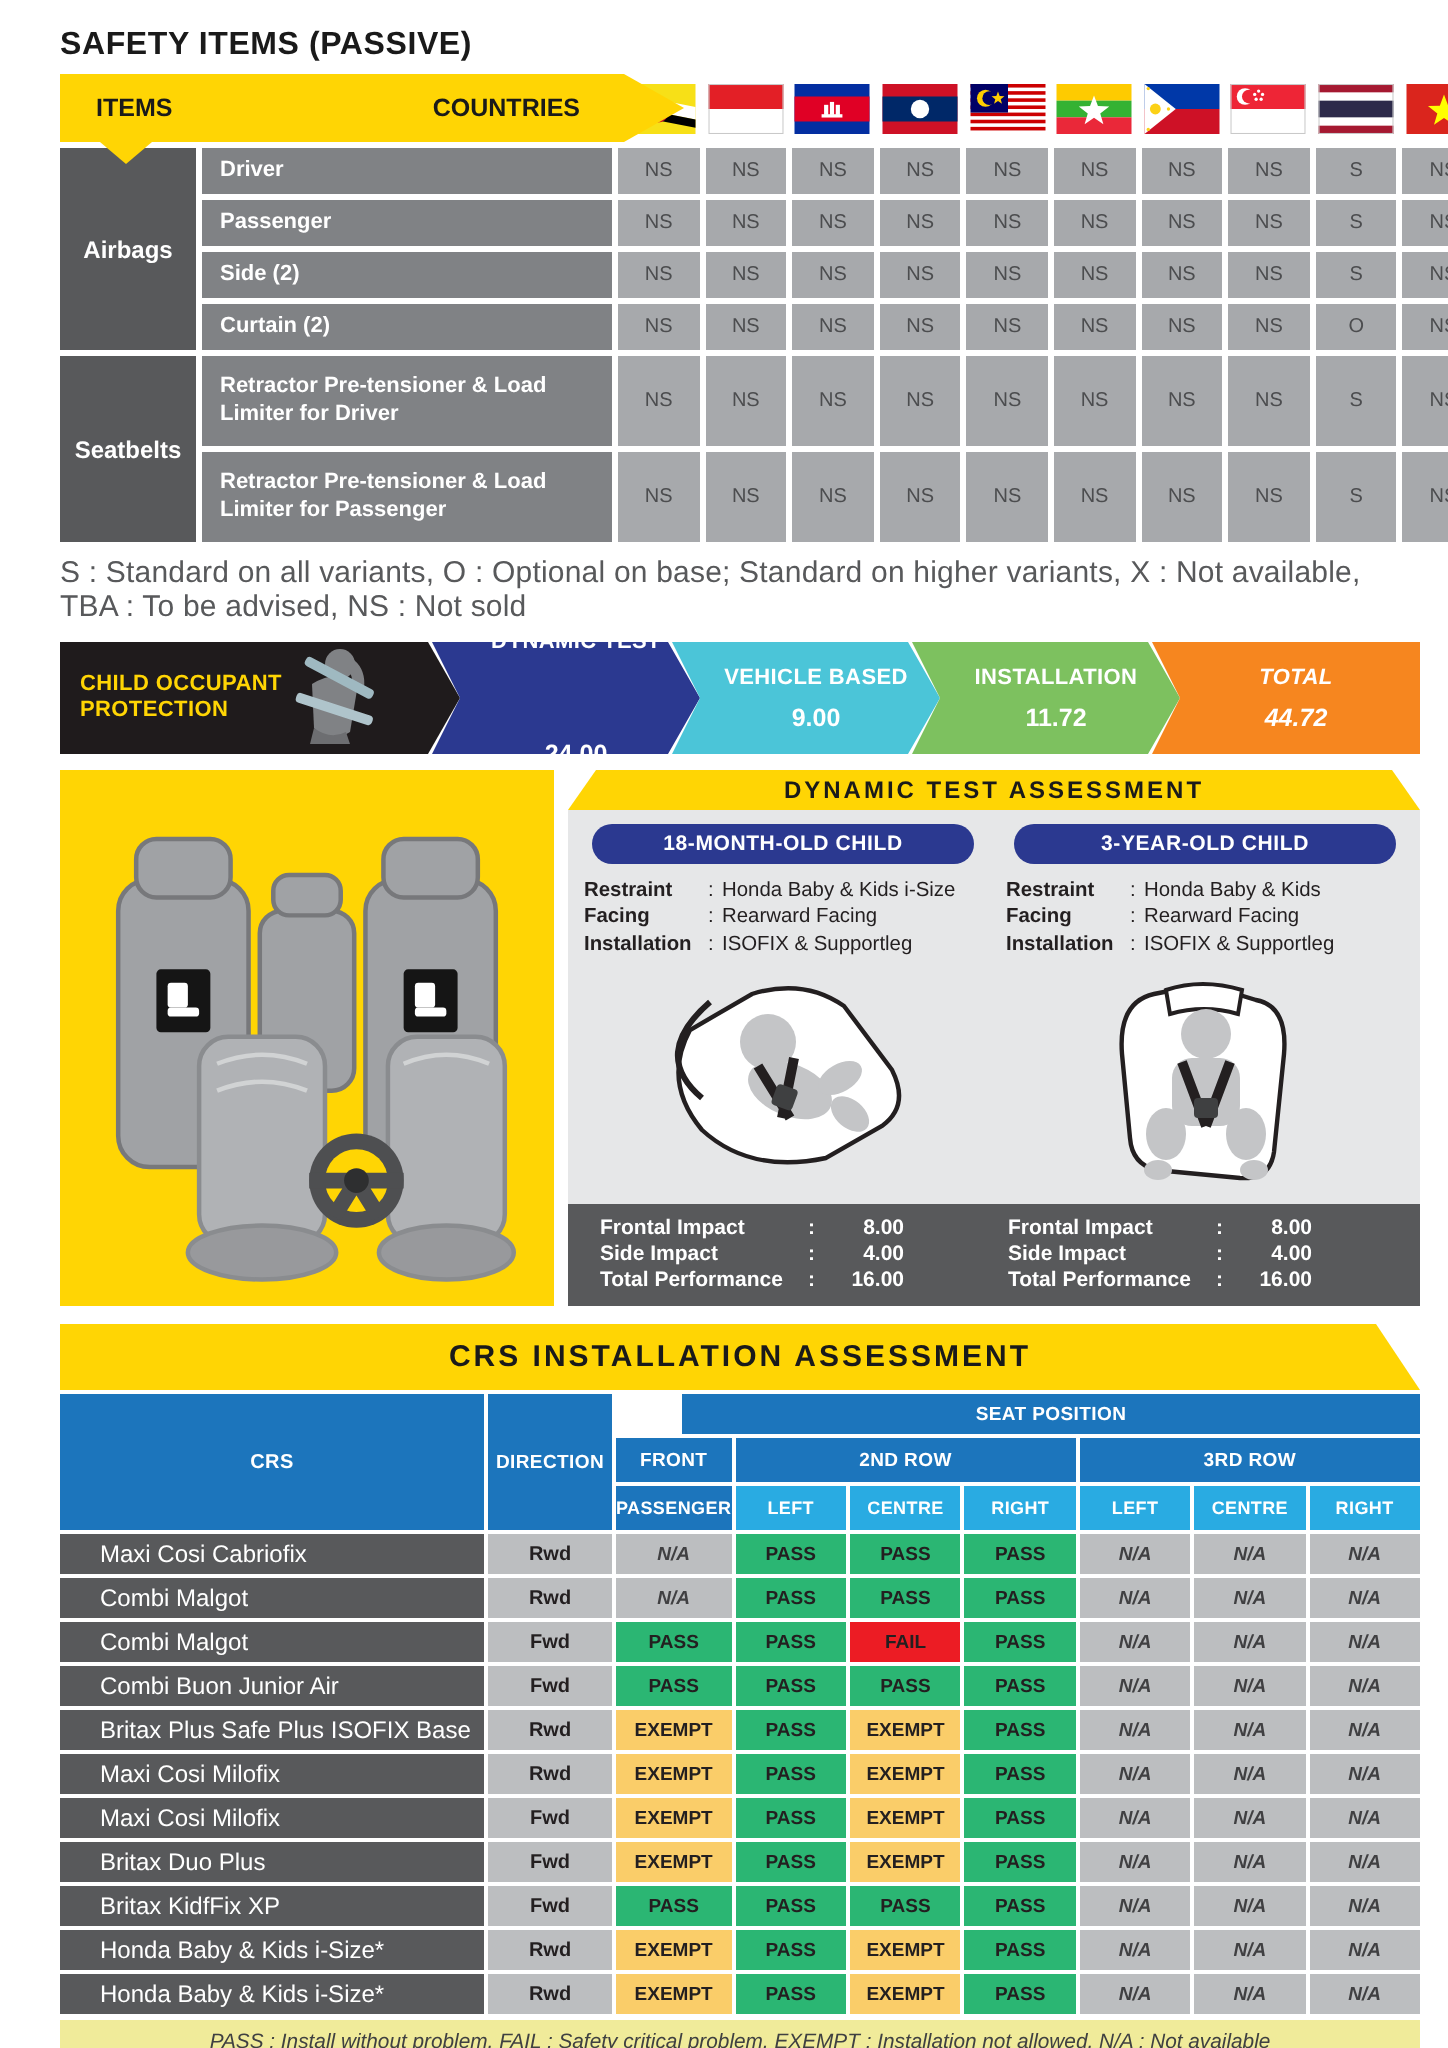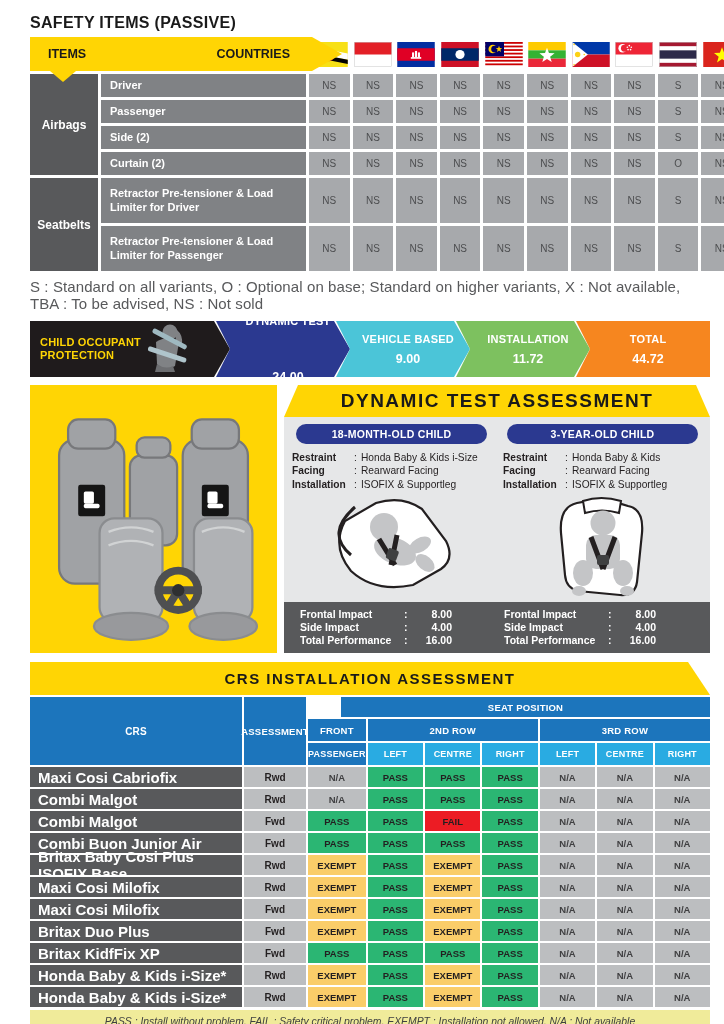--- a/index.html
+++ b/index.html
@@ -44,24 +44,24 @@
              align-items:center; justify-content:center; gap:7px; padding-left:10px;
              clip-path:polygon(0 0, calc(100% - 16px) 0, 100% 50%, calc(100% - 16px) 100%, 0 100%, 14px 50%); }
   .cop-seg.flat { clip-path:polygon(0 0, 100% 0, 100% 100%, 0 100%, 14px 50%); }
   .cop-seg .lbl { font-weight:bold; font-size:11px; letter-spacing:.2px; }
   .cop-seg .num { font-weight:bold; font-size:12.5px; }
 
   
   .dta-main { display:flex; gap:7px; margin-top:8px; width:680px; height:268px; }
   .seat-box { width:247px; background:#FFD504; display:flex; align-items:center; justify-content:center; }
   .right-col { flex:1; display:flex; flex-direction:column; }
-  .dta-banner { height:32px; background:#FFD504;
+  .dta-banner { height:20px; background:#FFD504;
                 clip-path:polygon(14px 0, calc(100% - 14px) 0, 100% 100%, 0 100%);
                 display:flex; align-items:center; justify-content:center;
-                font-weight:bold; font-size:19px; letter-spacing:1.5px; color:#1a1a1a; }
+                font-weight:bold; font-size:12px; letter-spacing:1.5px; color:#1a1a1a; }
   .dta-panel { background:#E6E7E8; flex:1; padding:7px 8px 0; display:grid;
                grid-template-columns:1fr 1fr; column-gap:12px;
                grid-template-rows:1fr auto; }
   .dta-col { display:flex; flex-direction:column; min-height:0; }
   .pill { background:#2B3990; color:#fff; border-radius:11px; height:20px; margin:0 4px 7px;
           display:flex; align-items:center; justify-content:center; font-weight:bold; font-size:10.5px; letter-spacing:.3px; }
   .info-row { display:grid; grid-template-columns:62px 7px 1fr; font-size:10.2px; line-height:1.32; }
   .info-row .k { font-weight:bold; }
   .illus { flex:1; display:flex; align-items:center; justify-content:center; min-height:0; overflow:hidden; }
   .results-strip { grid-column:1/-1; background:#58595B; color:#fff;
@@ -82,30 +82,30 @@
   .h { background:#1C75BC; color:#fff; font-weight:bold; font-size:9.5px;
        display:flex; align-items:center; justify-content:center; letter-spacing:.2px; }
   .h-crs { grid-column:1; grid-row:1/4; font-size:10px; }
   .h-dir { grid-column:2; grid-row:1/4; font-size:9.5px; }
   .h-seatpos { grid-column:3/10; grid-row:1;margin-left:33px; }
   .h-front { grid-column:3; grid-row:2; }
   .h-2nd { grid-column:4/7; grid-row:2; }
   .h-3rd { grid-column:7/10; grid-row:2; }
   .h-sub { background:#29ABE2; font-size:9px; }
   .h-pass-col { background:#1C75BC; font-size:9px; }
-  .cname { background:#58595B; color:#fff; font-weight:bold; font-size:15px;
-           display:flex; align-items:center; padding-left:8px; }
+  .cname { background:#58595B; color:#fff; font-weight:normal; font-size:12px;
+           display:flex; align-items:center; padding-left:20px; }
   .cdir { background:#BCBEC0; color:#231f20; font-weight:bold; font-size:10px;
           display:flex; align-items:center; justify-content:center; }
   .status { font-weight:bold; font-size:9.5px; color:#231f20;
             display:flex; align-items:center; justify-content:center; }
   .st-pass { background:#2BB673; }
   .st-fail { background:#EC1C24; }
   .st-exempt { background:#FACD69; }
-  .st-na { background:#BCBEC0; color:#404042; }
+  .st-na { background:#BCBEC0; color:#404042;font-style:italic; }
   .crs-legend { width:680px; background:#F0EB9A; margin-top:3px; padding:4px 6px 5px;
                 text-align:center; font-style:italic; font-size:10.4px; color:#3f4041; line-height:1.45; }
 </style>
 </head>
 <body>
 
 <div class="page">
 
   <div class="doc-title">SAFETY ITEMS (PASSIVE)</div>
 
@@ -328,21 +328,21 @@
       <span class="num">24.00</span>
     </div>
     <div class="cop-seg" style="background: rgb(75, 197, 216);">
       <span class="lbl">VEHICLE BASED</span>
       <span class="num">9.00</span>
     </div>
     <div class="cop-seg" style="background: rgb(125, 193, 95);">
       <span class="lbl">INSTALLATION</span>
       <span class="num">11.72</span>
     </div>
-    <div class="cop-seg flat" style="background: rgb(246, 134, 31);">
+    <div class="cop-seg flat" style="background: rgb(246, 134, 31); font-style: italic;">
       <span class="lbl">TOTAL</span>
       <span class="num">44.72</span>
     </div>
   </div>
 
   <div class="dta-main">
     <div class="seat-box">
       <svg width="225" height="245" viewBox="0 0 200 218">
         <g stroke="#77787B" stroke-width="2">
           <rect x="16" y="38" width="58" height="128" rx="14" fill="#A0A2A5"></rect>
@@ -484,21 +484,21 @@
         </div>
 
       </div>
     </div>
   </div>
 
   <div class="crs-banner">CRS INSTALLATION ASSESSMENT</div>
 
   <div class="crs-grid">
     <div class="h h-crs">CRS</div>
-    <div class="h h-dir">ASSESSMENT</div>
+    <div class="h h-dir">DIRECTION</div>
     <div class="h h-seatpos">SEAT POSITION</div>
     <div class="h h-front">FRONT</div>
     <div class="h h-2nd">2ND ROW</div>
     <div class="h h-3rd">3RD ROW</div>
     <div class="h h-pass-col">PASSENGER</div>
     <div class="h h-sub">LEFT</div>
     <div class="h h-sub">CENTRE</div>
     <div class="h h-sub">RIGHT</div>
     <div class="h h-sub">LEFT</div>
     <div class="h h-sub">CENTRE</div>
@@ -537,21 +537,21 @@
       <div class="cname">Combi Buon Junior Air</div>
       <div class="cdir">Fwd</div>
       <div class="status st-pass">PASS</div>
       <div class="status st-pass">PASS</div>
       <div class="status st-pass">PASS</div>
       <div class="status st-pass">PASS</div>
       <div class="status st-na">N/A</div>
       <div class="status st-na">N/A</div>
       <div class="status st-na">N/A</div>
 
-      <div class="cname">Britax Baby Cosi Plus ISOFIX Base</div>
+      <div class="cname">Britax Plus Safe Plus ISOFIX Base</div>
       <div class="cdir">Rwd</div>
       <div class="status st-exempt">EXEMPT</div>
       <div class="status st-pass">PASS</div>
       <div class="status st-exempt">EXEMPT</div>
       <div class="status st-pass">PASS</div>
       <div class="status st-na">N/A</div>
       <div class="status st-na">N/A</div>
       <div class="status st-na">N/A</div>
 
       <div class="cname">Maxi Cosi Milofix</div>

